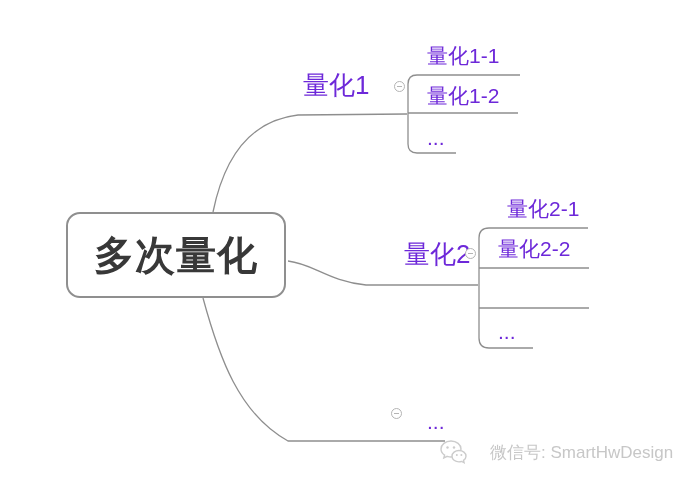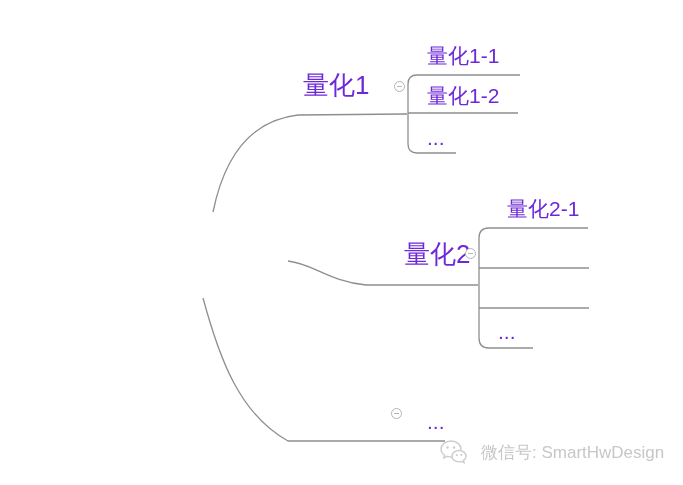--- a/index.html
+++ b/index.html
@@ -18,21 +18,21 @@
   }
   #root-topic .root-label{
     font-size:40px;font-weight:bold;color:#383838;letter-spacing:1px;white-space:nowrap;
   }
   .collapse-btn{
     position:absolute;width:11px;height:11px;border:1px solid #b4b4b4;border-radius:50%;
     background:#fff;box-sizing:border-box;display:flex;align-items:center;justify-content:center;
   }
   .collapse-btn .minus-bar{width:5px;height:1px;background:#b4b4b4;}
   #watermark{
-    position:absolute;left:437px;top:436px;display:flex;align-items:center;gap:12px;
+    position:absolute;left:437px;top:436px;display:flex;align-items:center;gap:21px;
   }
   #watermark .wm-text{
     font-size:17px;color:#c7c7c7;white-space:nowrap;
   }
 </style>
 </head>
 <body>
 
 <div id="stage">
 
@@ -49,34 +49,38 @@
 
       <path d="M 588 228 L 489 228 Q 479 228 479 238 L 479 338 Q 479 348 489 348 L 533 348"></path>
 
       <path d="M 479 268 L 589 268"></path>
       <path d="M 479 308 L 589 308"></path>
 
       <path d="M 203 298 C 219 357, 239 414, 288 441 L 445 441"></path>
     </g>
   </svg>
 
+  <div id="root-topic">
+    <span class="root-label">多次量化</span>
+  </div>
 
   <div class="topic branch-label" style="left:303px;top:71px;">量化1</div>
   <div class="collapse-btn" style="left:394px;top:81px;">
     <span class="minus-bar"></span>
   </div>
   <div class="topic child-label" style="left:427px;top:44px;">量化1-1</div>
   <div class="topic child-label" style="left:427px;top:84px;">量化1-2</div>
   <div class="topic child-label" style="left:427px;top:126px;">...</div>
 
   <div class="topic branch-label" style="left:372px;top:240px;margin-left:32px;">量化2</div>
   <div class="collapse-btn" style="left:465px;top:248px;">
     <span class="minus-bar"></span>
   </div>
   <div class="topic child-label" style="left:498px;top:197px;margin-left:9px;">量化2-1</div>
+  <div class="topic child-label" style="left:498px;top:237px;">量化2-2</div>
   <div class="topic child-label" style="left:498px;top:320px;">...</div>
 
   <div class="collapse-btn" style="left:391px;top:408px;">
     <span class="minus-bar"></span>
   </div>
   <div class="topic child-label" style="left:427px;top:410px;">...</div>
 
   <div id="watermark">
     <svg width="32" height="32" viewBox="0 0 32 32">
       <g stroke="#cccccc" stroke-width="1.4" fill="#ffffff">

